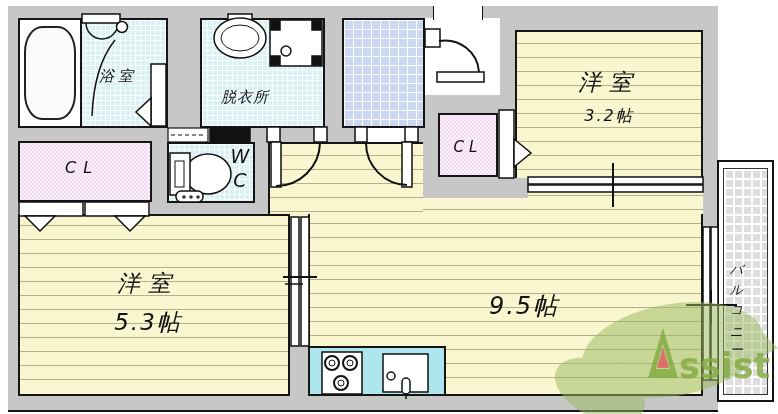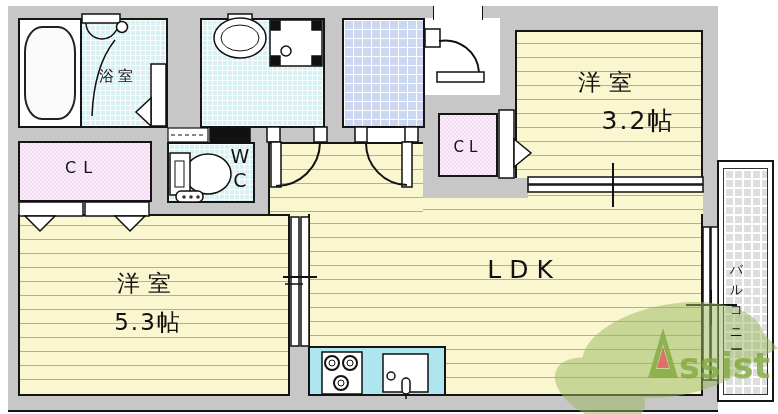--- a/index.html
+++ b/index.html
@@ -1,18 +1,18 @@
 <!DOCTYPE html>
 <html><head>
 <meta charset="utf-8">
 <style>
   html,body{margin:0;padding:0;background:#fff;}
   #plan{position:relative;width:778px;height:414px;background:#fff;overflow:hidden;
         font-family:"DejaVu Sans","Liberation Sans",sans-serif;color:#111;}
-  .abs{position:absolute;}
+  .abs{position:absolute;font-style:italic;}
   .outline{border:2px solid #151515;z-index:1;}
   .wall{background:#c7c7c7;z-index:1;}
   .room{z-index:2;box-sizing:border-box;}
   .b2{border:2px solid #151515;}
   .tile{background-color:#d9f1f3;
         background-image:linear-gradient(rgba(255,255,255,.85) 1px,transparent 1px),
                          linear-gradient(90deg,rgba(255,255,255,.85) 1px,transparent 1px);
         background-size:5px 5px;}
   .entfloor{background-color:#ccd8f1;
         background-image:linear-gradient(rgba(255,255,255,.95) 1.5px,transparent 1.5px),
@@ -192,27 +192,28 @@
       <g>
         <rect x="383" y="354" width="45" height="38"></rect>
         <circle cx="391" cy="376" r="4"></circle>
         <rect x="402" y="378" width="8" height="16" rx="4"></rect>
         <path d="M 406 394 V 399" fill="none"></path>
       </g>
     </g>
   </svg>
 
   <div class="abs txt" style="left:82px;top:68px;width:72px;font-size:15px;letter-spacing:4px;">浴室</div>
+  <div class="abs txt" style="left:198px;top:89px;width:94px;font-size:15px;letter-spacing:1px;">脱衣所</div>
   <div class="abs txt" style="left:227px;top:146px;width:26px;font-size:19px;">W</div>
   <div class="abs txt" style="left:227px;top:170px;width:26px;font-size:19px;">C</div>
   <div class="abs txt" style="left:50px;top:159px;width:64px;font-size:16px;letter-spacing:7px;">CL</div>
   <div class="abs txt" style="left:440px;top:139px;width:56px;font-size:15px;letter-spacing:5px;">CL</div>
   <div class="abs txt" style="left:539px;top:69px;width:140px;font-size:23px;letter-spacing:8px;">洋室</div>
-  <div class="abs txt" style="left:568px;top:107px;width:140px;font-size:25px;letter-spacing:2px;">3.2帖</div>
-  <div class="abs txt" style="left:438px;top:256px;width:172px;font-size:25px;letter-spacing:8px;">LDK</div>
+  <div class="abs txt" style="left:539px;top:107px;width:140px;font-size:16px;letter-spacing:2px;">3.2帖</div>
+  <div class="abs txt" style="left:438px;top:293px;width:172px;font-size:24px;letter-spacing:2px;">9.5帖</div>
   <div class="abs txt" style="left:76px;top:270px;width:144px;font-size:23px;letter-spacing:8px;">洋室</div>
   <div class="abs txt" style="left:76px;top:309px;width:144px;font-size:23px;letter-spacing:2px;text-align:center;">5.3帖</div>
   <div class="abs txt vtxt" style="left:728px;top:232px;height:140px;font-size:13px;">バルコニー</div>
 
   <svg id="watermark" style="left:545px;top:298px;" width="233" height="116" viewBox="0 0 233 116">
     <g opacity="0.52" fill="#9cb963">
       <ellipse cx="128" cy="52" rx="92" ry="46" transform="rotate(-10 128 52)"></ellipse>
       <ellipse cx="55" cy="92" rx="48" ry="28" transform="rotate(25 55 92)"></ellipse>
       <polygon points="210,28 233,50 208,64"></polygon>
     </g>

